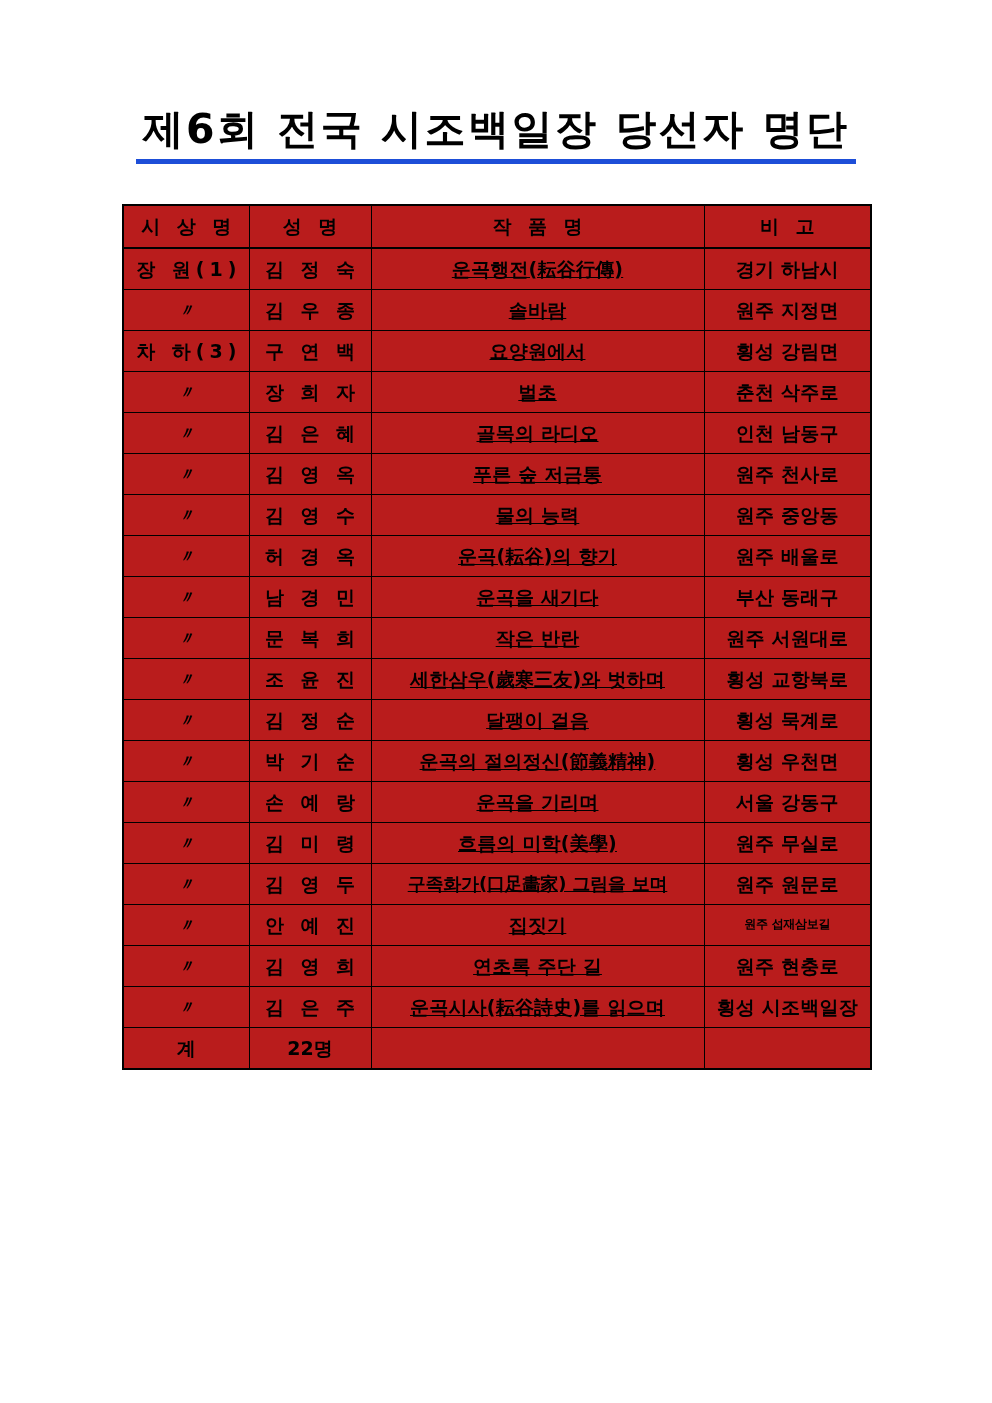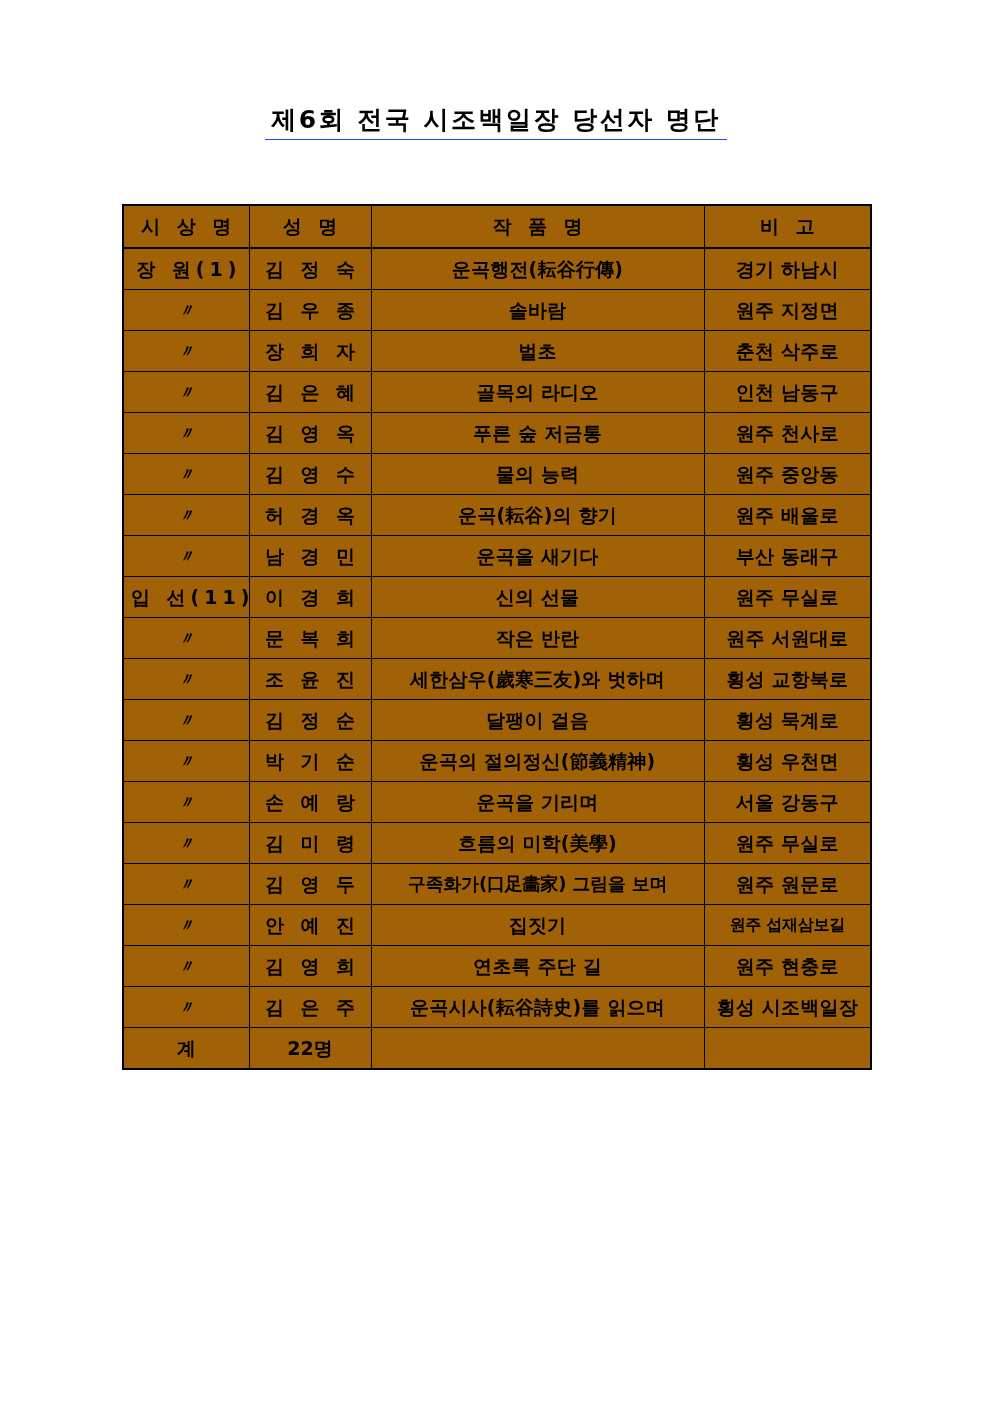--- a/index.html
+++ b/index.html
@@ -20,41 +20,41 @@
   
   #doc-title {
     position: absolute;
     top: 104px;
     left: 0;
     width: 992px;
     text-align: center;
   }
   #doc-title .title-text {
     display: inline-block;
-    font-size: 25px;
+    font-size: 41px;
     font-weight: bold;
     letter-spacing: 2.5px;
     line-height: 1.25;
     padding: 0 6px 4px 6px;
-    border-bottom: 1px solid #1d4ed8;
+    border-bottom: 5px solid #1d4ed8;
     white-space: pre;
   }
 
   
   #results-table-wrap {
     position: absolute;
     top: 204px;
     left: 122px;
     width: 748px;
   }
   table.results {
     border-collapse: collapse;
     width: 748px;
     table-layout: fixed;
-    background: #a16207;
+    background: #b91c1c;
   }
   table.results col.c-award  { width: 126px; }
   table.results col.c-name   { width: 122px; }
   table.results col.c-work   { width: 333px; }
   table.results col.c-note   { width: 167px; }
 
   table.results th,
   table.results td {
     border: 1px solid #000000;
     height: 40px;
@@ -89,29 +89,30 @@
   }
   td.award.ditto {
     letter-spacing: 0;
     text-indent: 0;
     font-size: 17px;
     font-style: italic;
   }
   td.work {
     font-size: 19px;
     letter-spacing: 0.2px;
+    text-decoration: underline;
   }
   td.note {
     font-size: 19px;
     letter-spacing: 0.2px;
     margin-left: 24px;
   }
   
   td.work.tight { font-size: 18px; letter-spacing: -0.2px; }
-  td.note.tight { font-size: 16px; letter-spacing: -0.3px; }
+  td.note.tight { font-size: 12px; letter-spacing: -0.3px; }
 
   tr.total td.award,
   tr.total td.name {
     letter-spacing: 0;
     text-indent: 0;
   }
   tr.total td.work,
   tr.total td.note { }
 </style>
 </head>
@@ -144,20 +145,26 @@
           <td class="work">운곡행전(耘谷行傳)</td>
           <td class="note">경기 하남시</td>
         </tr>
         <tr>
           <td class="award ditto">〃</td>
           <td class="name">김 우 종</td>
           <td class="work">솔바람</td>
           <td class="note">원주 지정면</td>
         </tr>
         <tr>
+          <td class="award">차 하(3)</td>
+          <td class="name">구 연 백</td>
+          <td class="work">요양원에서</td>
+          <td class="note">횡성 강림면</td>
+        </tr>
+        <tr>
           <td class="award ditto">〃</td>
           <td class="name">장 희 자</td>
           <td class="work">벌초</td>
           <td class="note">춘천 삭주로</td>
         </tr>
         <tr>
           <td class="award ditto">〃</td>
           <td class="name">김 은 혜</td>
           <td class="work">골목의 라디오</td>
           <td class="note">인천 남동구</td>
@@ -178,26 +185,20 @@
           <td class="award ditto">〃</td>
           <td class="name">허 경 옥</td>
           <td class="work">운곡(耘谷)의 향기</td>
           <td class="note">원주 배울로</td>
         </tr>
         <tr>
           <td class="award ditto">〃</td>
           <td class="name">남 경 민</td>
           <td class="work">운곡을 새기다</td>
           <td class="note">부산 동래구</td>
-        </tr>
-        <tr>
-          <td class="award">입 선(11)</td>
-          <td class="name">이 경 희</td>
-          <td class="work">신의 선물</td>
-          <td class="note">원주 무실로</td>
         </tr>
         <tr>
           <td class="award ditto">〃</td>
           <td class="name">문 복 희</td>
           <td class="work">작은 반란</td>
           <td class="note">원주 서원대로</td>
         </tr>
         <tr>
           <td class="award ditto">〃</td>
           <td class="name">조 윤 진</td>

